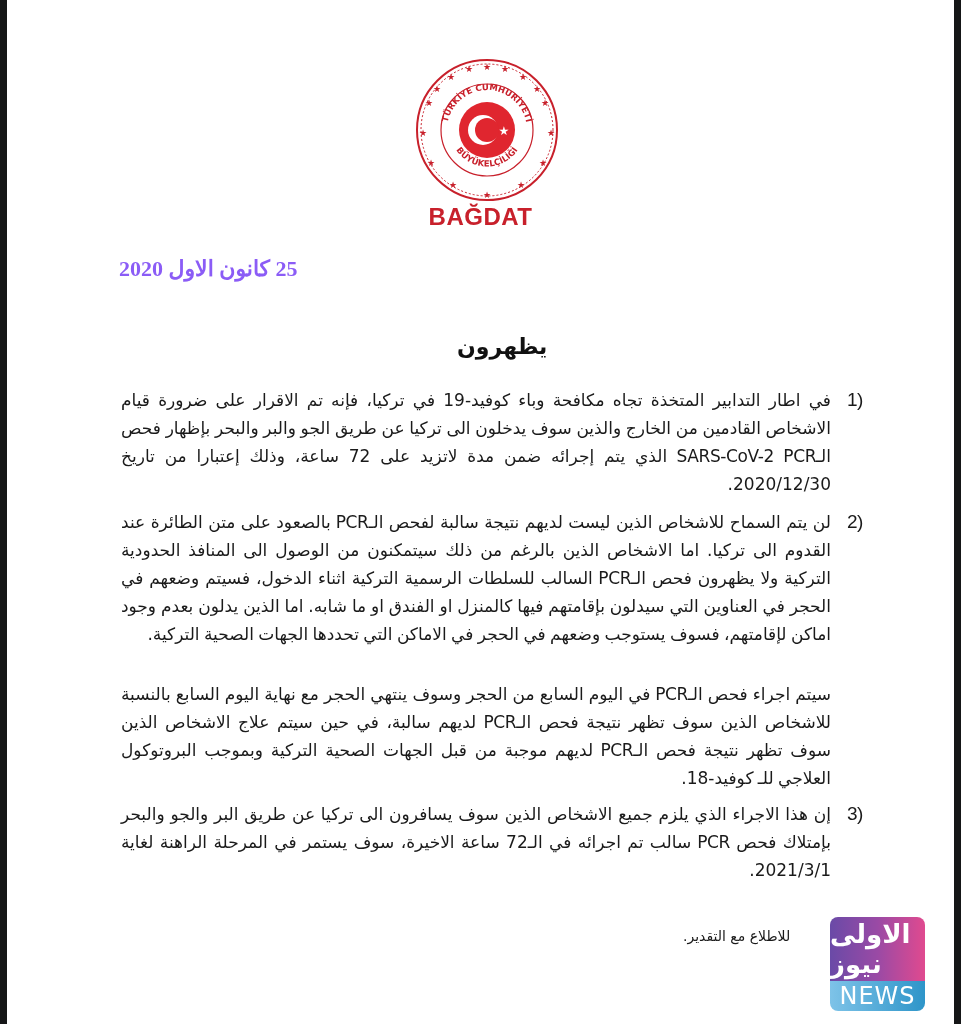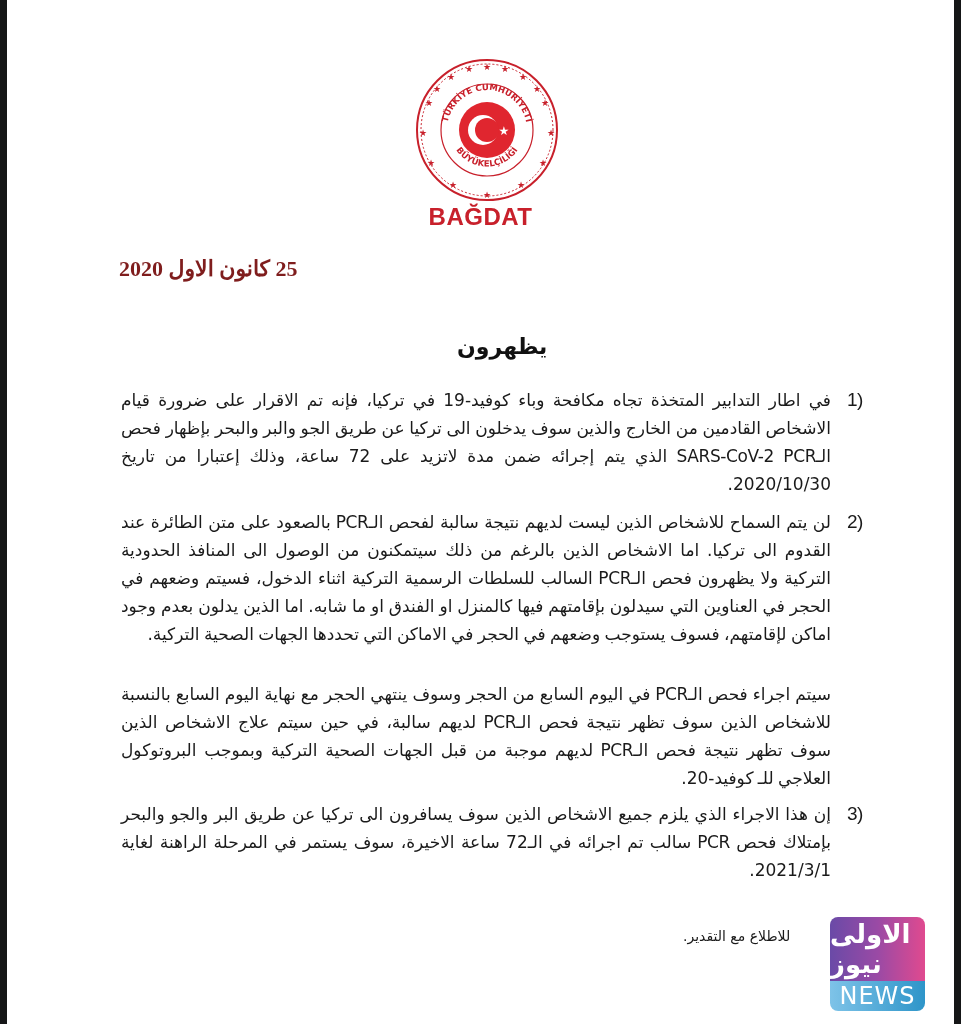--- a/index.html
+++ b/index.html
@@ -17,21 +17,21 @@
     position: absolute; left: 408px; top: 58px; width: 144px; height: 144px;
   }
   .city {
     position: absolute; left: 0; width: 947px; top: 203px; text-align: center;
     font-family: Liberation Sans, sans-serif; font-weight: bold; font-size: 24px;
     color: #c8202b; letter-spacing: 0.5px; padding-left: 0;
   }
   .date {
     position: absolute; top: 256px; left: 112px;
     font-family: "Liberation Serif", serif; font-weight: bold; font-size: 22px;
-    color: #7f1d1d; direction: rtl; unicode-bidi: embed;
+    color: #8b5cf6; direction: rtl; unicode-bidi: embed;
   }
   .title {
     position: absolute; top: 334px; left: 450px; font-size: 22px; font-weight: bold;
     font-family: "DejaVu Sans", sans-serif; color: #111; direction: rtl;
   }
   .item {
     position: absolute; left: 114px; width: 710px;
     direction: rtl; text-align: justify; text-align-last: right;
     font-family: "DejaVu Sans", sans-serif; font-size: 17px; line-height: 28px;
     color: #1a1a1a; letter-spacing: -0.4px; word-spacing: -1px;
@@ -104,30 +104,30 @@
   </svg>
 
   <div class="city">BAĞDAT</div>
 
   <div class="date">25 كانون الاول 2020</div>
 
   <div class="title">يظهرون</div>
 
   <div class="item" style="top:386px;">
     <span class="num">1)</span>
-    <span>في اطار التدابير المتخذة تجاه مكافحة وباء كوفيد-19 في تركيا، فإنه تم الاقرار على ضرورة قيام الاشخاص القادمين من الخارج والذين سوف يدخلون الى تركيا عن طريق الجو والبر والبحر بإظهار فحص الـSARS-CoV-2 PCR الذي يتم إجرائه ضمن مدة لاتزيد على 72 ساعة، وذلك إعتبارا من تاريخ 2020/10/30.</span>
+    <span>في اطار التدابير المتخذة تجاه مكافحة وباء كوفيد-19 في تركيا، فإنه تم الاقرار على ضرورة قيام الاشخاص القادمين من الخارج والذين سوف يدخلون الى تركيا عن طريق الجو والبر والبحر بإظهار فحص الـSARS-CoV-2 PCR الذي يتم إجرائه ضمن مدة لاتزيد على 72 ساعة، وذلك إعتبارا من تاريخ 2020/12/30.</span>
   </div>
 
   <div class="item" style="top:508px;">
     <span class="num">2)</span>
     <span>لن يتم السماح للاشخاص الذين ليست لديهم نتيجة سالبة لفحص الـPCR بالصعود على متن الطائرة عند القدوم الى تركيا. اما الاشخاص الذين بالرغم من ذلك سيتمكنون من الوصول الى المنافذ الحدودية التركية ولا يظهرون فحص الـPCR السالب للسلطات الرسمية التركية اثناء الدخول، فسيتم وضعهم في الحجر في العناوين التي سيدلون بإقامتهم فيها كالمنزل او الفندق او ما شابه. اما الذين يدلون بعدم وجود اماكن لإقامتهم، فسوف يستوجب وضعهم في الحجر في الاماكن التي تحددها الجهات الصحية التركية.</span>
   </div>
 
   <div class="item" style="top:680px;">
-    <span>سيتم اجراء فحص الـPCR في اليوم السابع من الحجر وسوف ينتهي الحجر مع نهاية اليوم السابع بالنسبة للاشخاص الذين سوف تظهر نتيجة فحص الـPCR لديهم سالبة، في حين سيتم علاج الاشخاص الذين سوف تظهر نتيجة فحص الـPCR لديهم موجبة من قبل الجهات الصحية التركية وبموجب البروتوكول العلاجي للـ كوفيد-20.</span>
+    <span>سيتم اجراء فحص الـPCR في اليوم السابع من الحجر وسوف ينتهي الحجر مع نهاية اليوم السابع بالنسبة للاشخاص الذين سوف تظهر نتيجة فحص الـPCR لديهم سالبة، في حين سيتم علاج الاشخاص الذين سوف تظهر نتيجة فحص الـPCR لديهم موجبة من قبل الجهات الصحية التركية وبموجب البروتوكول العلاجي للـ كوفيد-18.</span>
   </div>
 
   <div class="item" style="top:800px;">
     <span class="num">3)</span>
     <span>إن هذا الاجراء الذي يلزم جميع الاشخاص الذين سوف يسافرون الى تركيا عن طريق البر والجو والبحر بإمتلاك فحص PCR سالب تم اجرائه في الـ72 ساعة الاخيرة، سوف يستمر في المرحلة الراهنة لغاية 2021/3/1.</span>
   </div>
 
   <div class="closing">للاطلاع مع التقدير.</div>
 </div>
 

